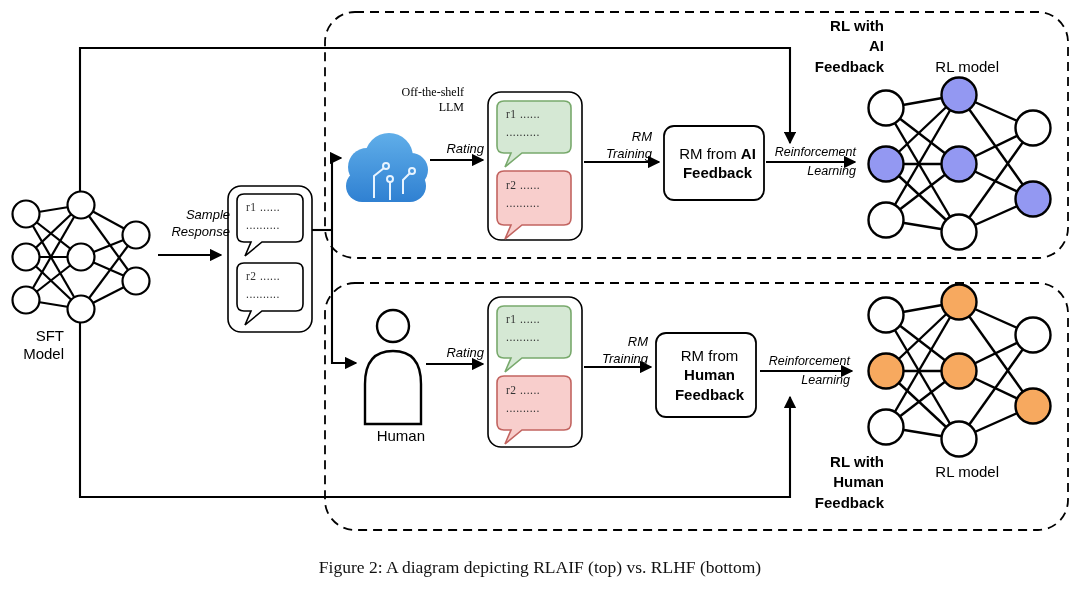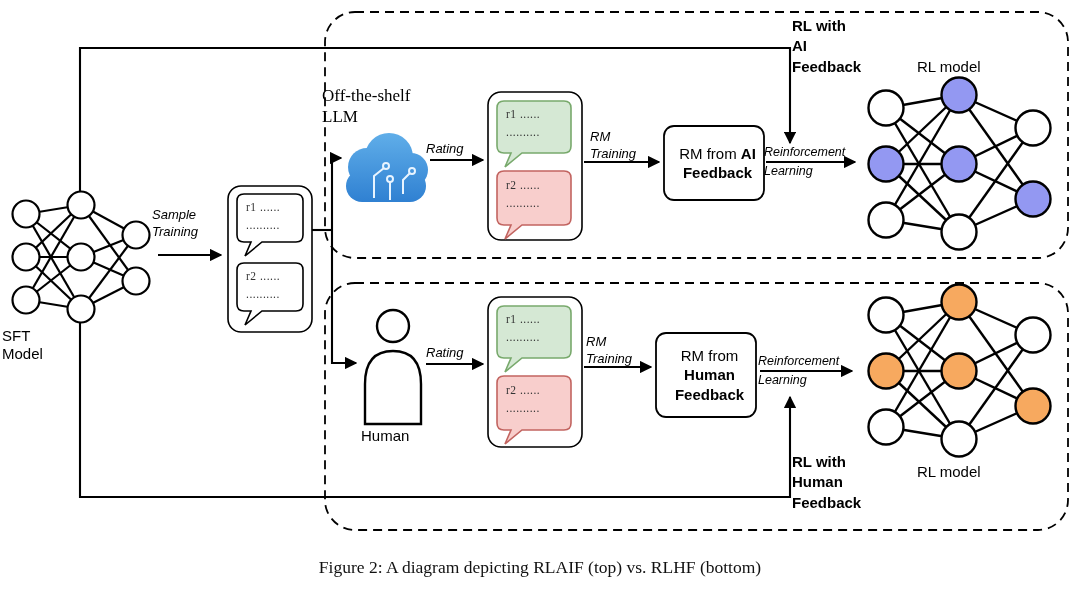--- a/index.html
+++ b/index.html
@@ -1,20 +1,20 @@
 <!DOCTYPE html>
 <html><head>
 <meta charset="utf-8">
 <style>
   * { box-sizing: border-box; }
   html, body { margin: 0; padding: 0; background: #fff; }
   body { font-family: "Liberation Sans", sans-serif; color: #000; }
   .canvas { position: relative; width: 1080px; height: 597px; background: #fff; overflow: hidden; }
   .canvas > svg { position: absolute; left: 0; top: 0; }
-  .lbl { position: absolute; white-space: pre-line; text-align: left; color: #000; }
+  .lbl { position: absolute; white-space: pre-line; text-align: right; color: #000; }
   .italic { font-style: italic; }
   .serif { font-family: "Liberation Serif", serif; }
   .bold { font-weight: bold; }
   .boxlabel { position: absolute; display: flex; flex-direction: column; justify-content: center;
               align-items: center; font-size: 15px; line-height: 1.3; text-align: center; padding-left: 7px; }
   .bubble-text { position: absolute; font-size: 11.5px; line-height: 1.55; color: #333;
                  text-align: left; letter-spacing: 0.5px; font-family: Liberation Serif, serif; }
   .caption { position: absolute; left: 0; right: 0; text-align: center;
              font-family: "Liberation Serif", serif; font-size: 17.5px; color: #111; }
 </style>
@@ -169,23 +169,23 @@
         <path d="M504 171 H564 Q571 171 571 178 V218 Q571 225 564 225 H522 L505 239 L511 225 H504 Q497 225 497 218 V178 Q497 171 504 171 Z" fill="#f8cecc" stroke="#c26460" stroke-width="1.6"></path>
         <path d="M504 306 H564 Q571 306 571 313 V351 Q571 358 564 358 H522 L505 372 L511 358 H504 Q497 358 497 351 V313 Q497 306 504 306 Z" fill="#d5e8d4" stroke="#78a96c" stroke-width="1.6"></path>
         <path d="M504 376 H564 Q571 376 571 383 V423 Q571 430 564 430 H522 L505 444 L511 430 H504 Q497 430 497 423 V383 Q497 376 504 376 Z" fill="#f8cecc" stroke="#c26460" stroke-width="1.6"></path>
       </g>
   </svg>
 
   <div class="lbl" style="left:2px;top:327px;width:62px;font-size:15px;line-height:1.2">SFT
 Model</div>
 
   <div class="lbl italic" style="left:152px;top:207px;width:78px;font-size:13px;line-height:1.3">Sample
-Training</div>
-
-  <div class="lbl serif" style="left:322px;top:85px;width:128px;font-size:17px;line-height:1.25">Off-the-shelf
+Response</div>
+
+  <div class="lbl serif" style="left:336px;top:85px;width:128px;font-size:12px;line-height:1.25">Off-the-shelf
 LLM</div>
 
   <div class="lbl italic" style="left:426px;top:141px;width:58px;font-size:13px">Rating</div>
 
   <div class="lbl italic" style="left:590px;top:129px;width:62px;font-size:13px;line-height:1.3">RM
 Training</div>
 
   <div class="lbl italic" style="left:764px;top:143px;width:92px;font-size:12.5px;line-height:19px">Reinforcement
 Learning</div>
 

